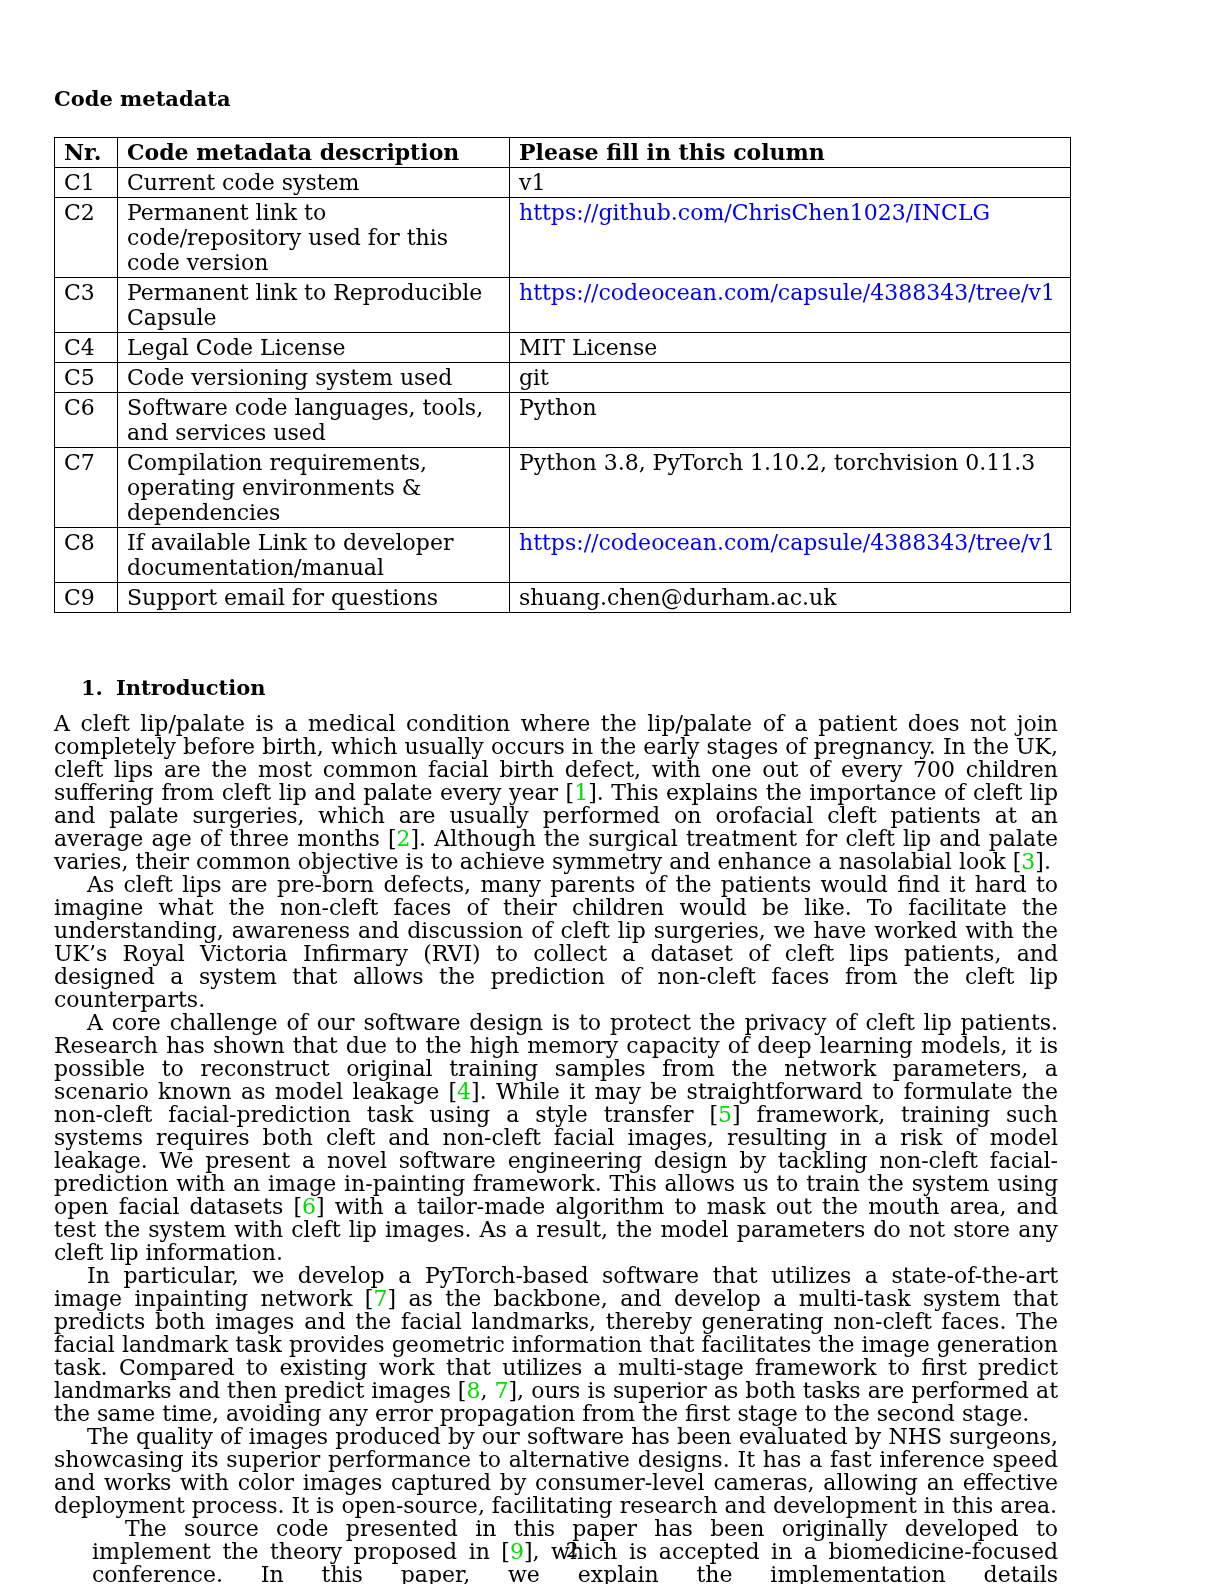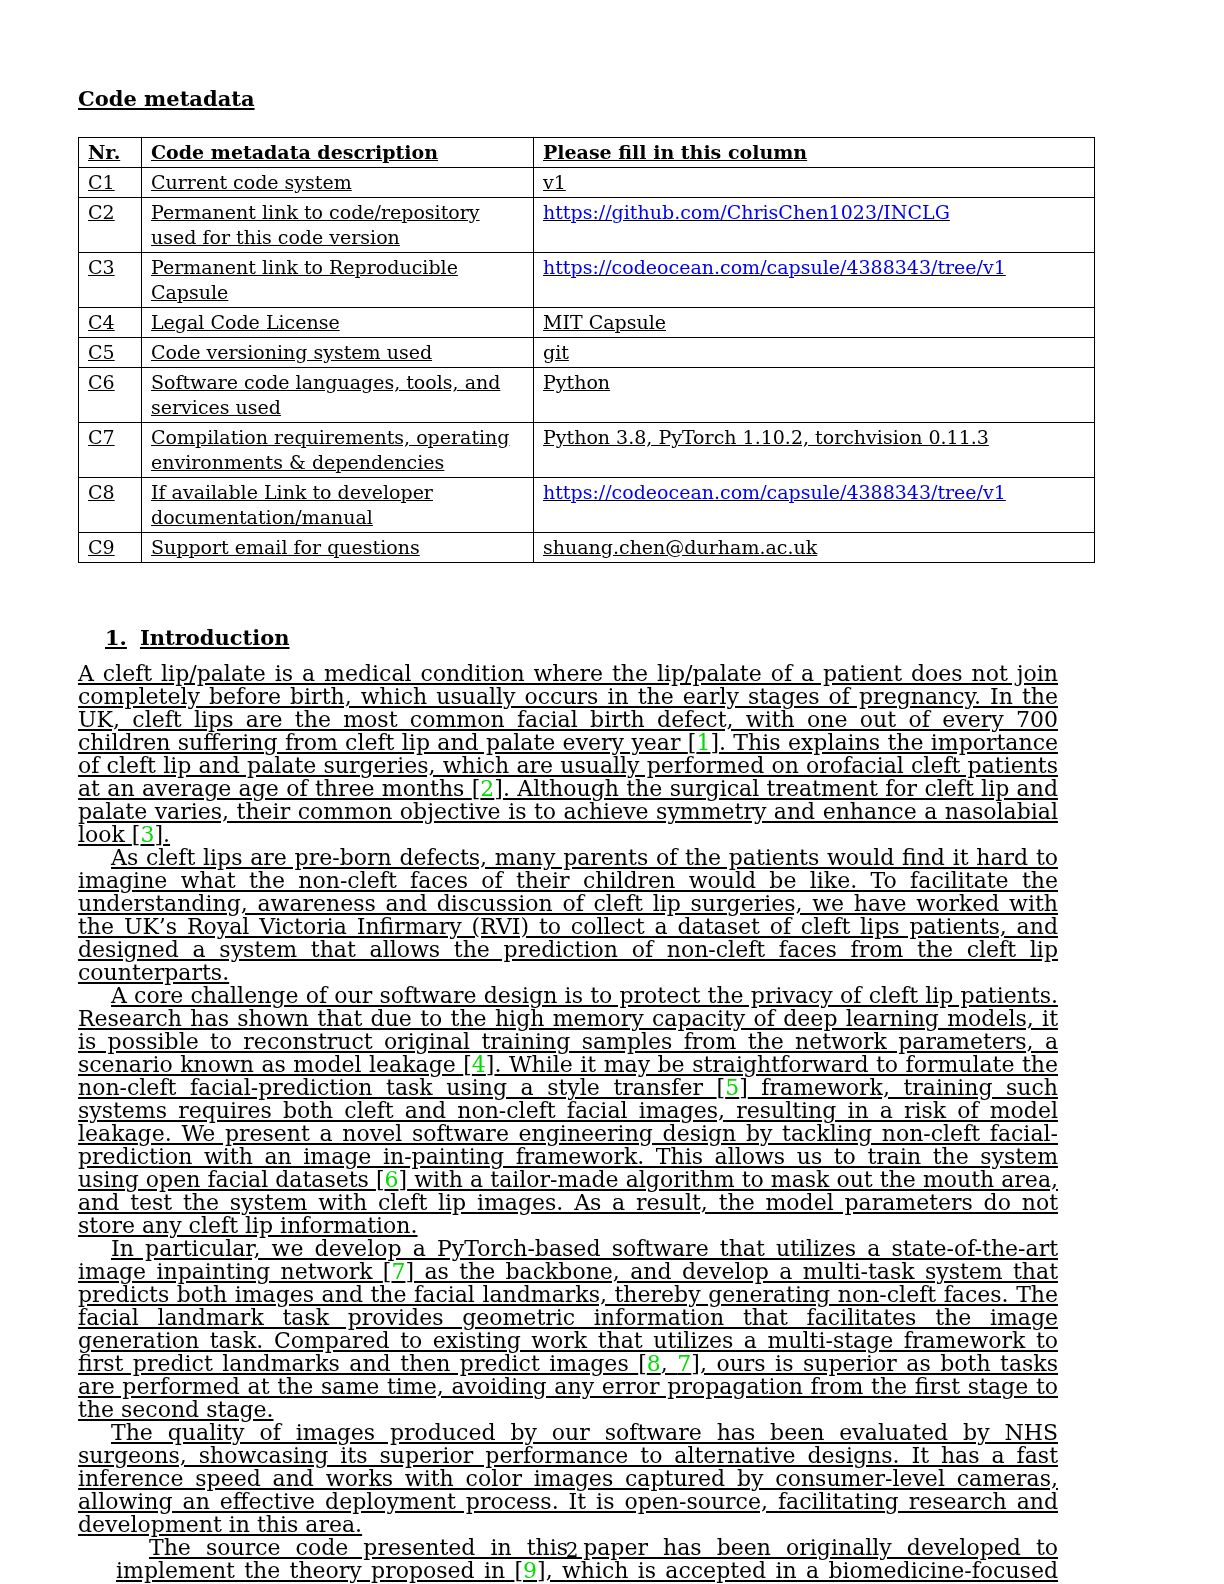--- a/index.html
+++ b/index.html
@@ -1,33 +1,32 @@
 <!DOCTYPE html>
 <html style="--link-color: #0000EE; --cite-color: #00DC00;"><head>
 <meta charset="utf-8">
 <style>
   html,body { margin:0; padding:0; background:#ffffff; }
   .page {
     position:relative;
     width:1144px; height:1584px;
     background:#ffffff;
     box-sizing:border-box;
-    padding:86px 86px 0 78px;
+    padding:86px 86px 0 54px;
     font-family:"DejaVu Serif","Liberation Serif",serif;
     color:#000;
     overflow:hidden;
-    text-decoration:underline;
   }
   .doc-heading {
     font-size:21px; font-weight:bold; margin:0 0 26px 0; line-height:25px;
   }
   table.meta {
     border-collapse:collapse;
     width:1017px;
-    font-size:19px;
+    font-size:22px;
     table-layout:fixed;
   }
   table.meta th, table.meta td {
     border:1.6px solid #000;
     padding:2px 9px;
     vertical-align:top;
     line-height:25px;
     text-align:left;
     overflow-wrap:break-word;
   }
@@ -90,21 +89,21 @@
           <td><a class="tlink">https://github.com/ChrisChen1023/INCLG</a></td>
         </tr>
         <tr>
           <td class="nr">C3</td>
           <td class="desc">Permanent link to Reproducible Capsule</td>
           <td><a class="tlink">https://codeocean.com/capsule/4388343/tree/v1</a></td>
         </tr>
         <tr>
           <td class="nr">C4</td>
           <td class="desc">Legal Code License</td>
-          <td><span>MIT Capsule</span></td>
+          <td><span>MIT License</span></td>
         </tr>
         <tr>
           <td class="nr">C5</td>
           <td class="desc">Code versioning system used</td>
           <td><span>git</span></td>
         </tr>
         <tr>
           <td class="nr">C6</td>
           <td class="desc">Software code languages, tools, and services used</td>
           <td><span>Python</span></td>

